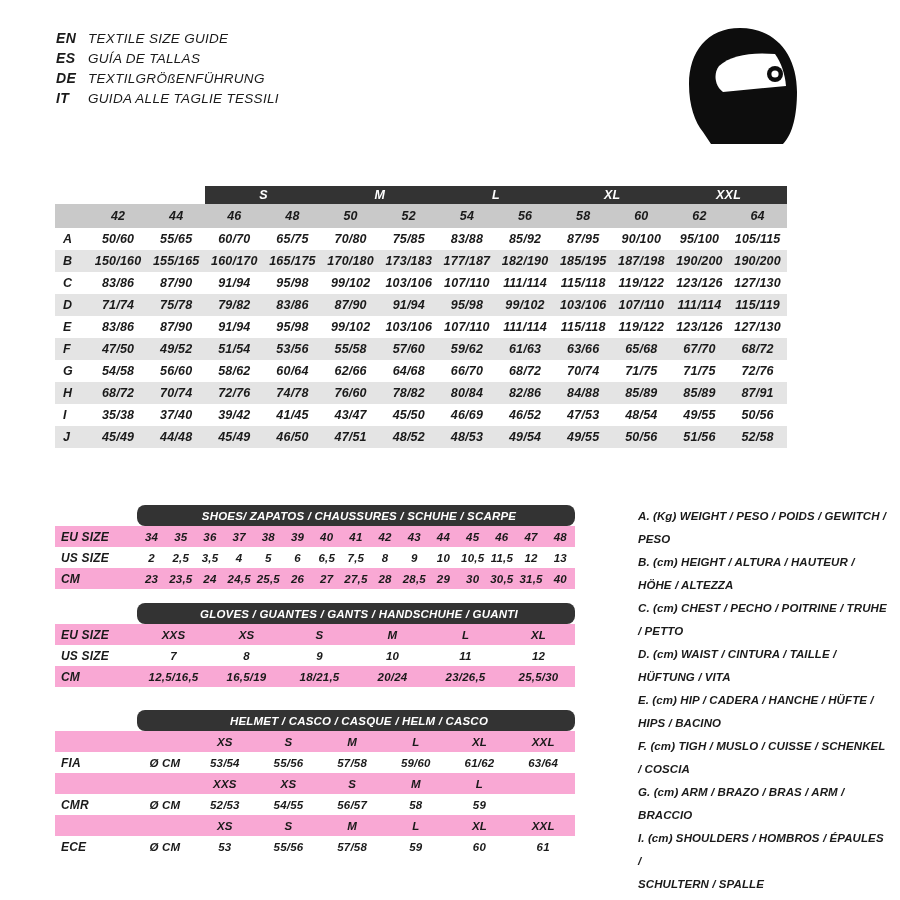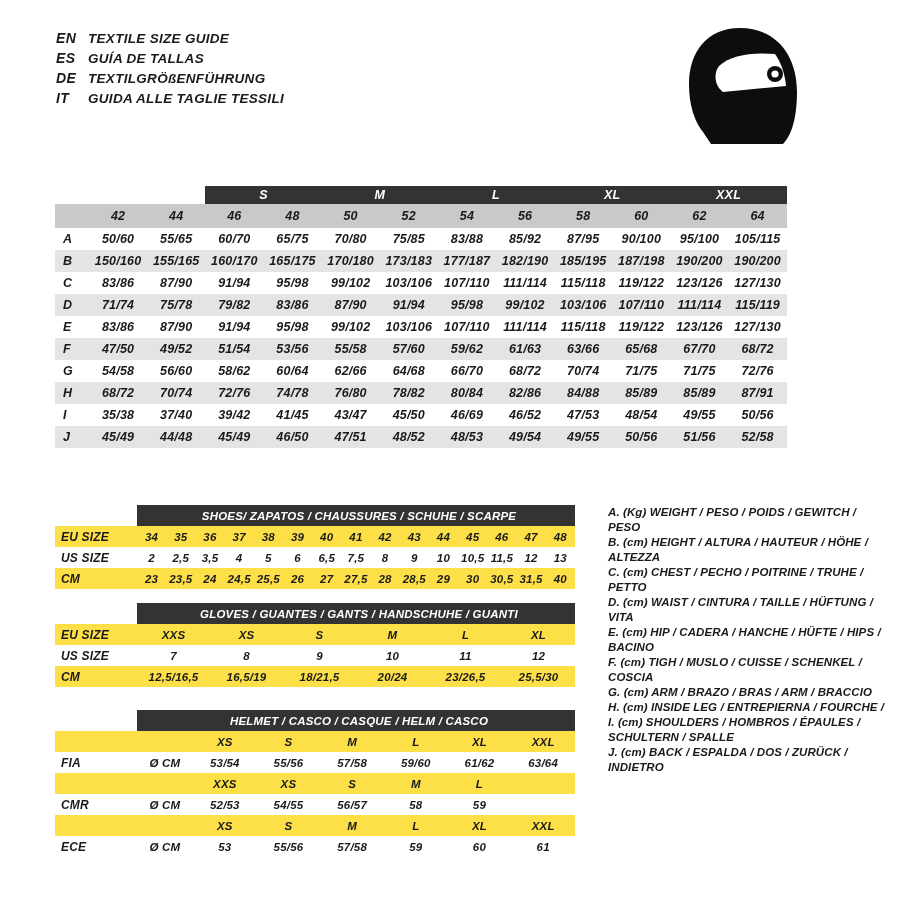--- a/index.html
+++ b/index.html
@@ -10,21 +10,21 @@
     color:#1a1a1a;
     position:relative;
     overflow:hidden;
   }
   .page{position:absolute;inset:0;}
 
   
   .titles{position:absolute;left:56px;top:30px;}
   .title-row{display:flex;align-items:baseline;height:20px;}
   .title-lang{width:32px;font-size:14px;font-weight:700;font-style:italic;letter-spacing:.4px;}
-  .title-text{font-size:13.5px;font-weight:700;font-style:italic;letter-spacing:.3px;}
+  .title-text{font-size:13.5px;font-weight:400;font-style:italic;letter-spacing:.3px;}
 
   .helmet{position:absolute;right:95px;top:22px;width:130px;height:130px;}
 
   
   .sizetable{position:absolute;left:55px;top:186px;width:790px;}
   .sizetable table{border-collapse:collapse;width:100%;table-layout:fixed;}
   .sizetable td{
     font-size:12.5px;font-style:italic;font-weight:700;
     text-align:center;height:22px;padding:0;
     letter-spacing:.2px;
@@ -37,36 +37,36 @@
   .rowB{background:#e4e4e4;}
 
   
   .subtable{position:absolute;}
   .subtable table{border-collapse:collapse;table-layout:fixed;}
   .subtable td{
     font-size:11.5px;font-style:italic;font-weight:700;
     height:21px;padding:0 2px;text-align:center;letter-spacing:.2px;
   }
   .hdrbar{background:#333333;color:#ffffff;text-align:left;
-    padding-left:8px !important;font-size:12px;height:19px;}
+    padding-left:8px !important;font-size:12px;height:19px;border-radius:8px;}
   td.lab{text-align:left;padding-left:6px;font-size:12px;}
-  .grayrow{background:#fde047;margin-top:24px;}
+  .grayrow{background:#f9a8d4;margin-top:24px;}
   .whiterow{background:#ffffff;}
 
   
   #shoes{left:55px;top:505px;width:520px;}
   #shoes col.lab{width:82px;}
   #gloves{left:55px;top:603px;width:520px;}
   #gloves col.lab{width:82px;}
   #helmet{left:55px;top:710px;width:520px;}
   #helmet col.lab{width:82px;}
 
   
   .legend{position:absolute;left:608px;top:505px;width:280px;}
-  .legend div{font-size:11.5px;font-style:italic;font-weight:700;line-height:15px;letter-spacing:.1px;}
+  .legend div{font-size:11.5px;font-style:italic;font-weight:700;line-height:23px;letter-spacing:.1px;margin-left:30px;}
 </style>
 </head>
 <body>
 
 <div class="page">
 
   <div class="titles">
     <div class="title-row">
       <div class="title-lang">EN</div>
       <div class="title-text">TEXTILE SIZE GUIDE</div>
@@ -229,21 +229,21 @@
             <td>71/75</td>
             <td>71/75</td>
             <td>72/76</td>
           </tr>
           <tr class="rowB">
             <td class="rowlab">H</td>
             <td>68/72</td>
             <td>70/74</td>
             <td>72/76</td>
             <td>74/78</td>
-            <td>76/80</td>
+            <td>76/60</td>
             <td>78/82</td>
             <td>80/84</td>
             <td>82/86</td>
             <td>84/88</td>
             <td>85/89</td>
             <td>85/89</td>
             <td>87/91</td>
           </tr>
           <tr class="rowA">
             <td class="rowlab">I</td>
@@ -467,19 +467,18 @@
   </div>
 
   <div class="legend" id="legend">
       <div>A. (Kg) WEIGHT / PESO / POIDS / GEWITCH / PESO</div>
       <div>B. (cm) HEIGHT / ALTURA / HAUTEUR / HÖHE / ALTEZZA</div>
       <div>C. (cm) CHEST / PECHO / POITRINE / TRUHE / PETTO</div>
       <div>D. (cm) WAIST / CINTURA / TAILLE / HÜFTUNG / VITA</div>
       <div>E. (cm) HIP / CADERA / HANCHE / HÜFTE / HIPS / BACINO</div>
       <div>F. (cm) TIGH / MUSLO / CUISSE / SCHENKEL / COSCIA</div>
       <div>G. (cm) ARM / BRAZO / BRAS / ARM / BRACCIO</div>
-      <div>H. (cm) INSIDE LEG / ENTREPIERNA / FOURCHE /</div>
       <div>I. (cm) SHOULDERS / HOMBROS / ÉPAULES /</div>
       <div>SCHULTERN / SPALLE</div>
       <div>J. (cm) BACK / ESPALDA / DOS / ZURÜCK / INDIETRO</div>
     </div>
 
 </div>
 
 </body></html>

